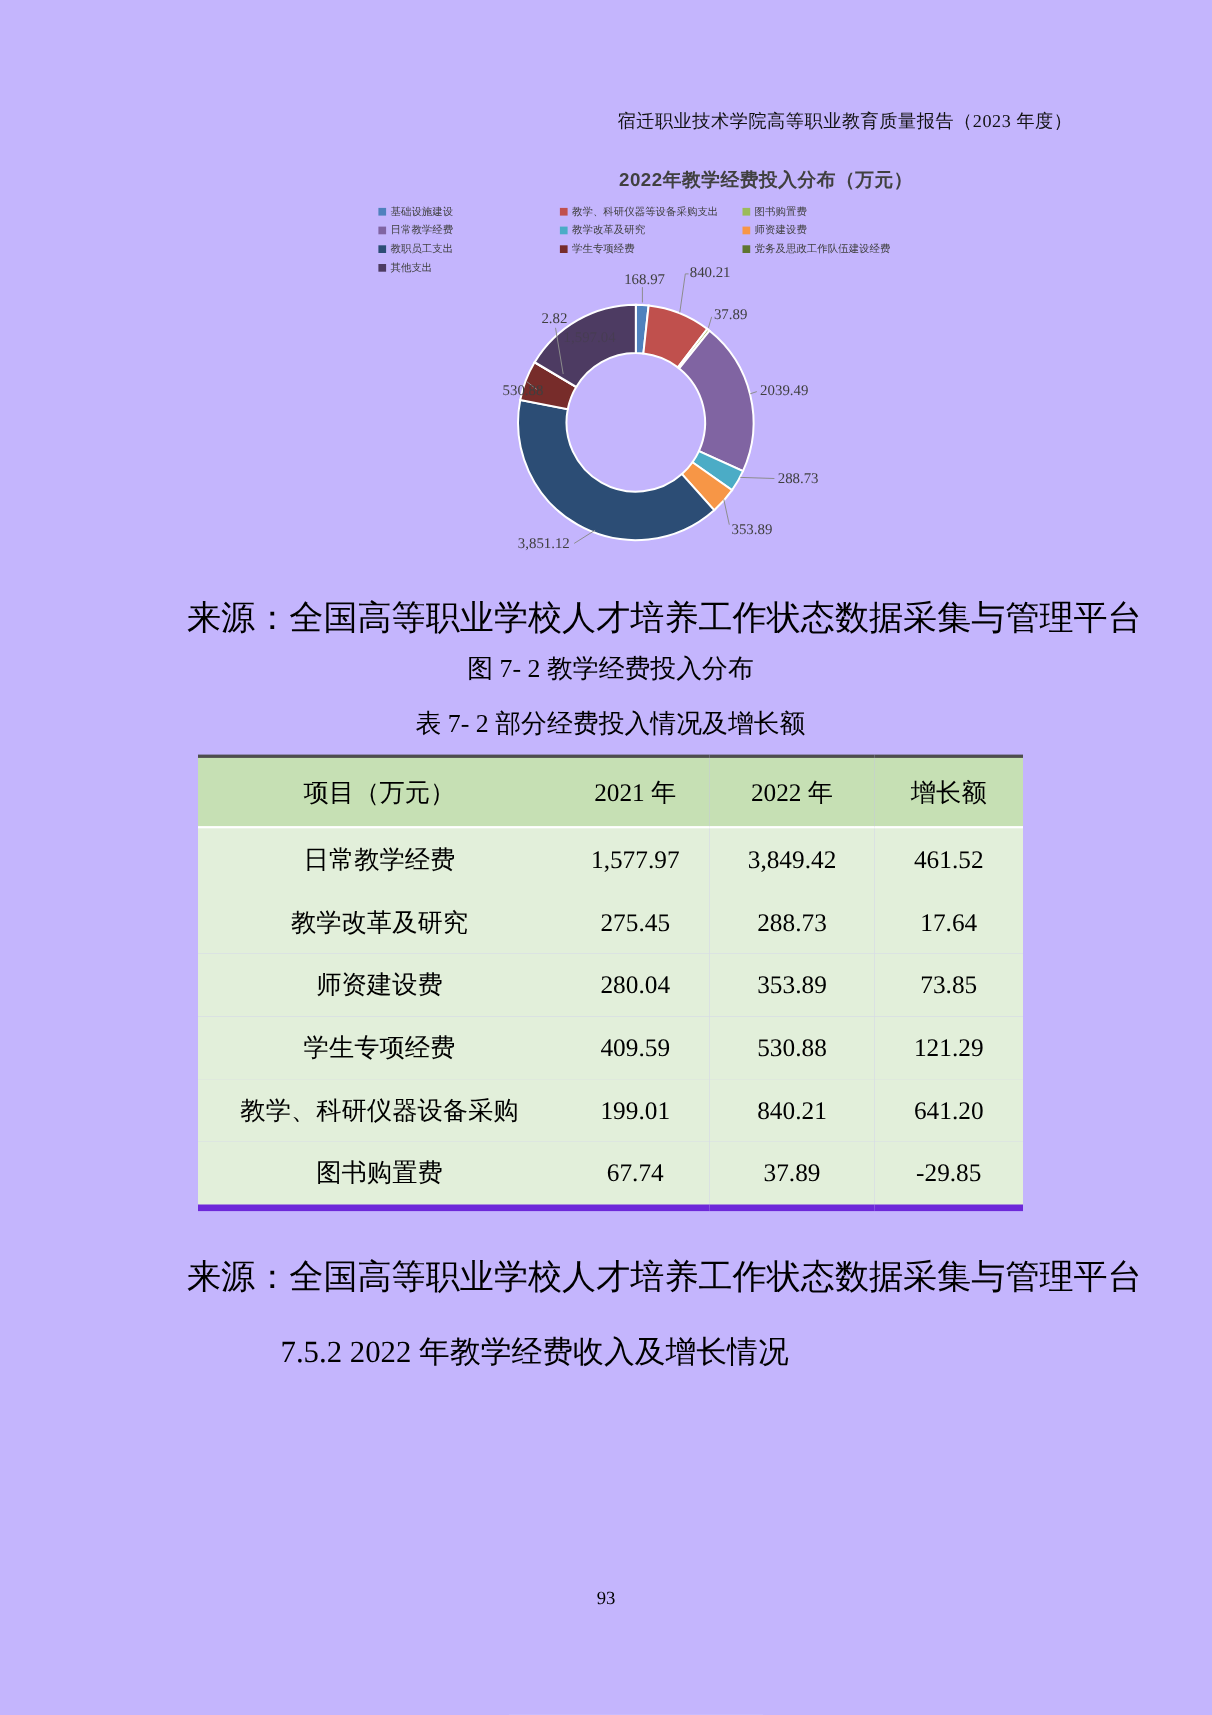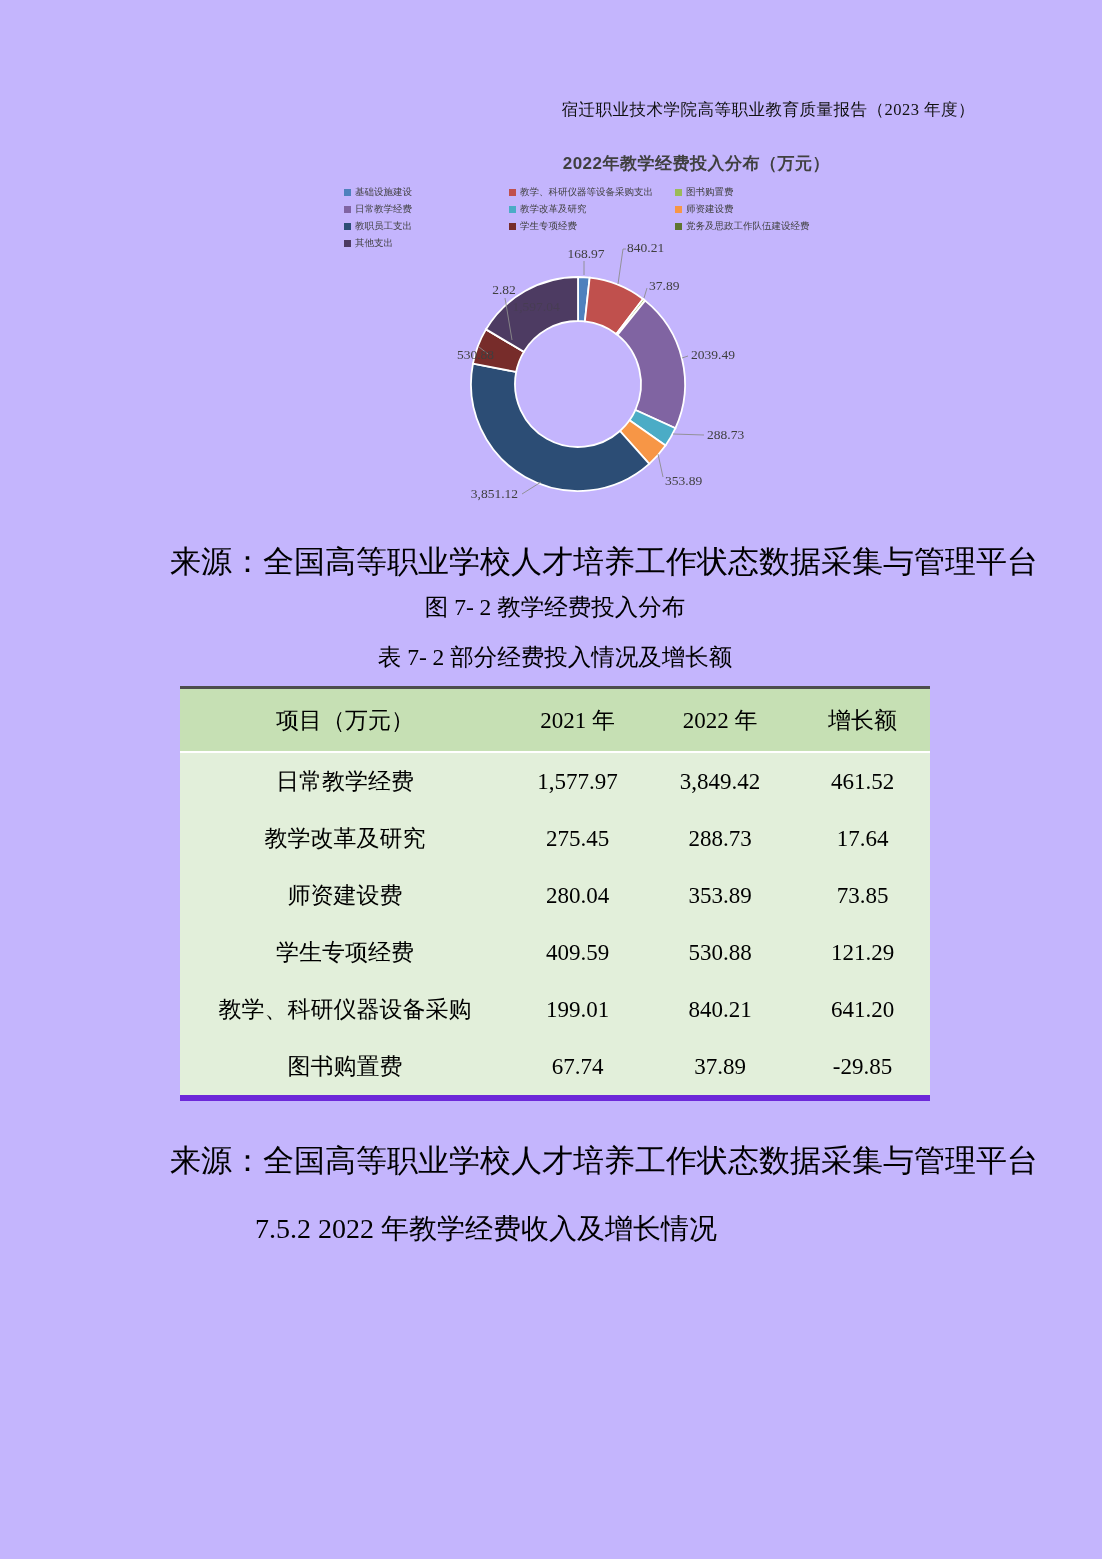--- a/index.html
+++ b/index.html
@@ -174,13 +174,14 @@
           <td>37.89</td>
           <td>-29.85</td>
         </tr>
       </tbody>
   </table>
 
   <div class="src-line src-2">来源：全国高等职业学校人才培养工作状态数据采集与管理平台</div>
 
   <div class="section-heading">7.5.2 2022 年教学经费收入及增长情况</div>
 
+  <div class="page-number">93</div>
 </div>
 
 </body></html>

